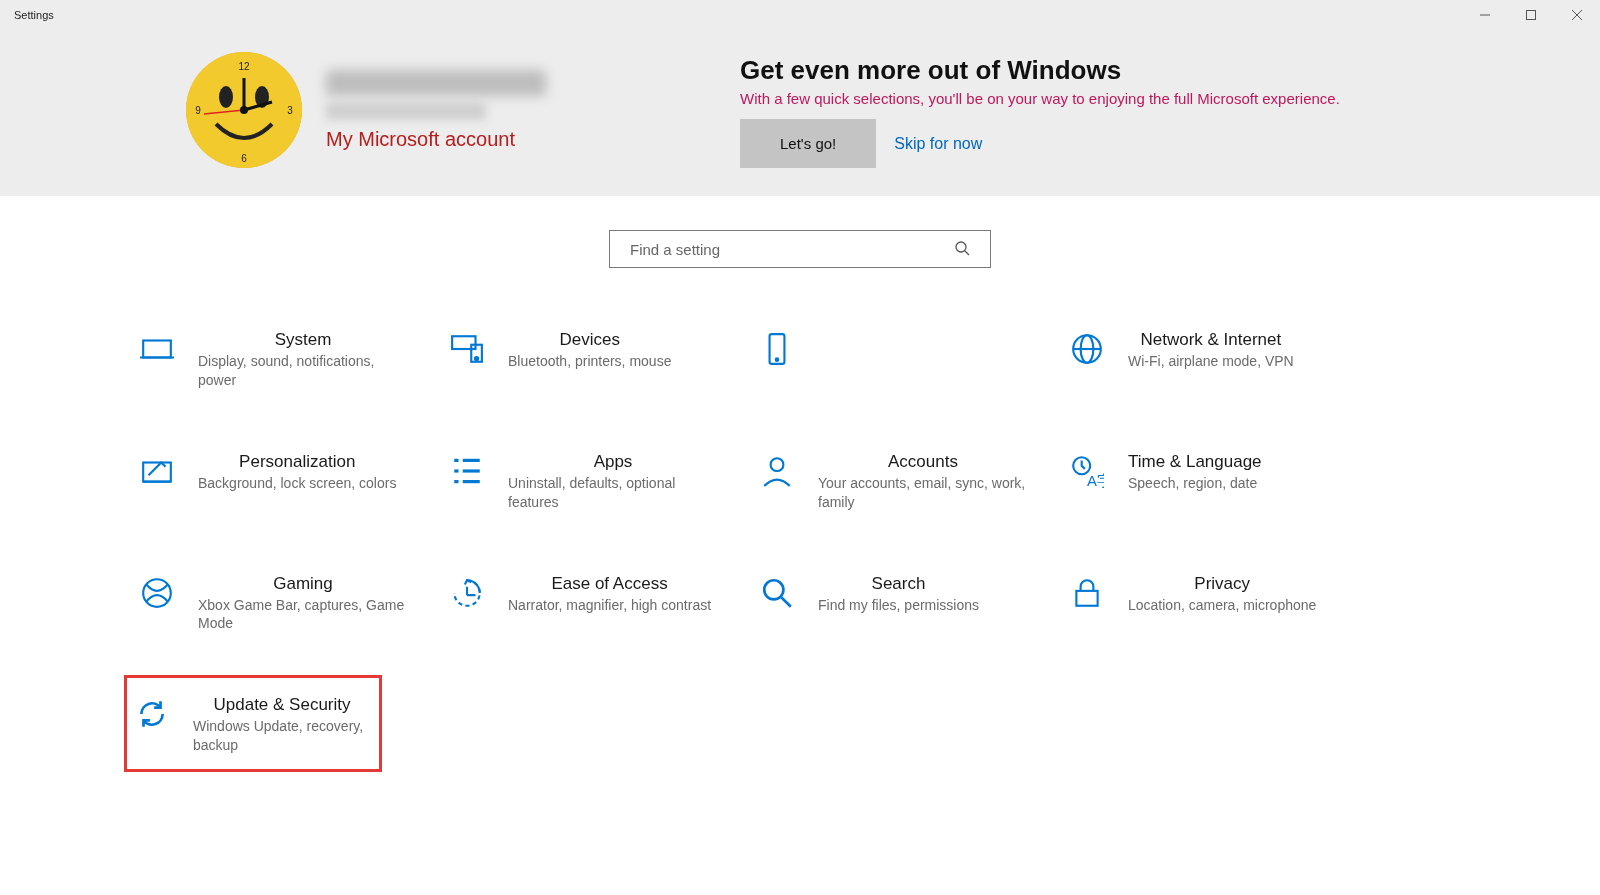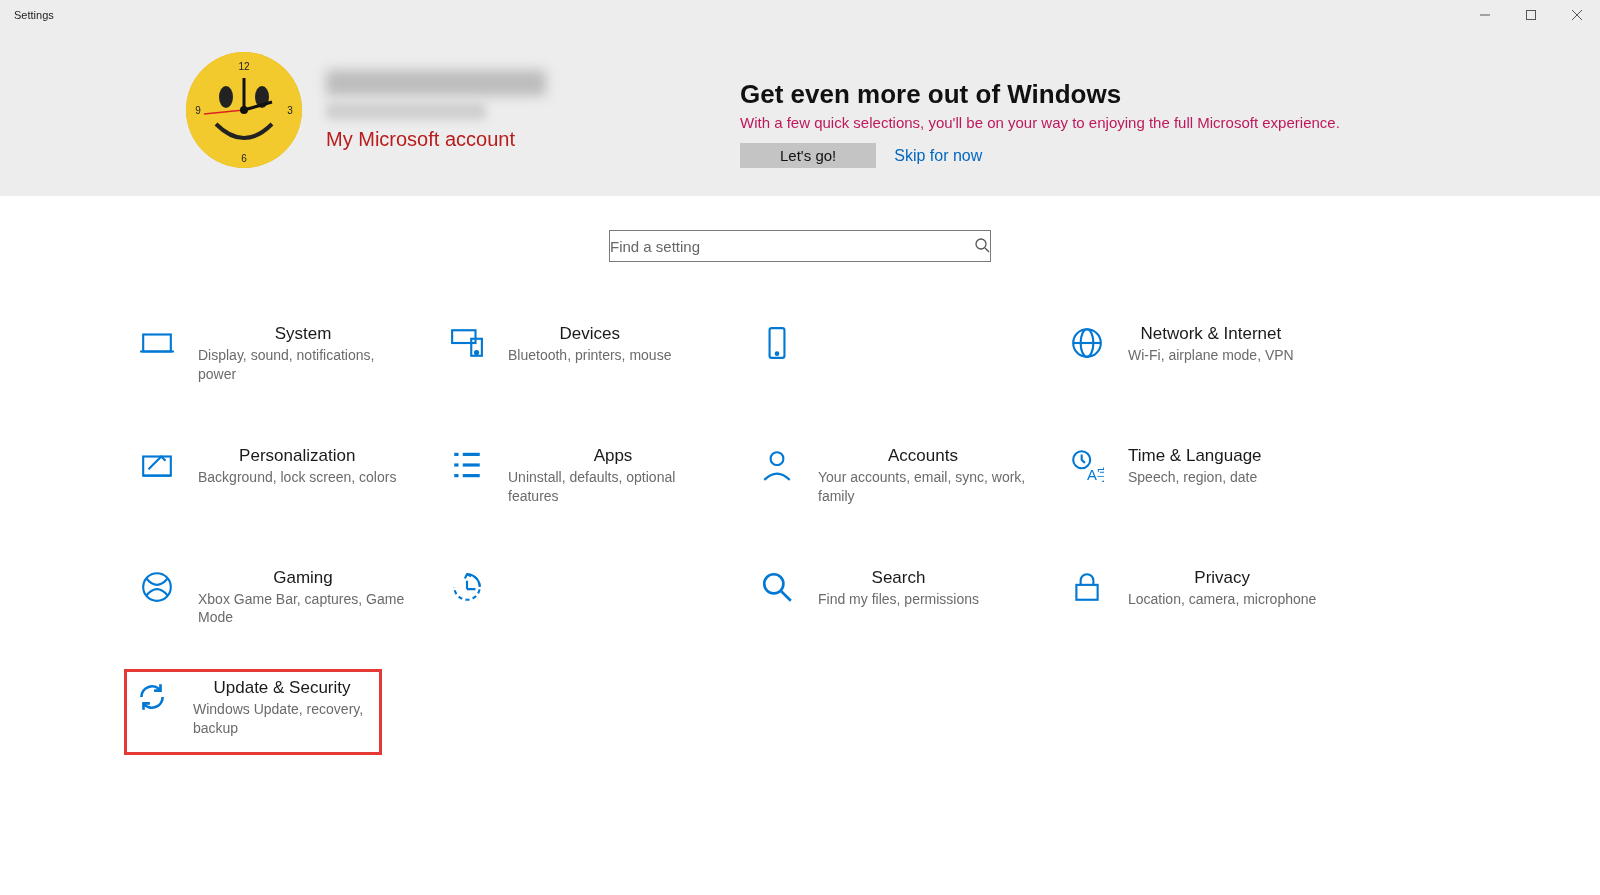--- a/index.html
+++ b/index.html
@@ -99,46 +99,46 @@
     margin-bottom: 12px;
   }
   .promo-actions {
     display: flex;
     align-items: center;
     gap: 18px;
   }
   .btn-primary {
     background: #c4c4c4;
     border: none;
-    padding: 4px 40px;
+    padding: 16px 40px;
     font-size: 15px;
     color: #111;
     cursor: pointer;
   }
   .link {
     color: #0067c0;
     font-size: 16px;
     cursor: pointer;
   }
   .body {
     background: #fff;
     padding-top: 34px;
   }
   .search-wrap {
     display: flex;
     justify-content: center;
     margin-bottom: 58px;
   }
   .search {
     width: 382px;
-    height: 32px;
+    height: 38px;
     border: 1.5px solid #7a7a7a;
     display: flex;
     align-items: center;
-    padding: 0 0;
+    padding: 0 20px;
   }
   .search input {
     flex: 1;
     border: none;
     outline: none;
     font-size: 15px;
     background: transparent;
     color: #333;
   }
   .search input::placeholder { color: #666; }
@@ -174,21 +174,21 @@
     margin-bottom: 2px;
     text-align: center;
   }
   .tile-desc {
     font-size: 14px;
     color: #6b6b6b;
     line-height: 1.35;
   }
   .highlight {
     border: 3px solid #e53935;
-    padding: 6px 8px 14px 8px;
+    padding: 17px 8px 14px 8px;
     margin-left: -12px;
     margin-top: -16px;
     width: 258px;
   }
 </style>
 </head>
 <body>
 
 <div class="titlebar">
   <div class="title">Settings</div>
@@ -377,20 +377,24 @@
       </div>
       <div class="tile">
         <div class="icon">
           <svg viewBox="0 0 32 32" fill="none" stroke="#0078d4" stroke-width="2">
             <path d="M16 4 A12 12 0 1 1 4 16" stroke-dasharray="4 3"></path>
             <path d="M16 4 A12 12 0 0 1 28 16"></path>
             <path d="M16 10 v8 M24 18 l-8 0"></path>
             <polyline points="14,8 16,4 20,6" fill="none"></polyline>
           </svg>
         </div>
+        <div class="tile-text">
+          <div class="tile-title">Ease of Access</div>
+          <div class="tile-desc">Narrator, magnifier, high contrast</div>
+        </div>
       </div>
       <div class="tile">
         <div class="icon">
           <svg viewBox="0 0 32 32" fill="none" stroke="#0078d4" stroke-width="2.5">
             <circle cx="13" cy="13" r="9"></circle>
             <line x1="20" y1="20" x2="29" y2="29"></line>
           </svg>
         </div>
         <div class="tile-text">
           <div class="tile-title">Search</div>

